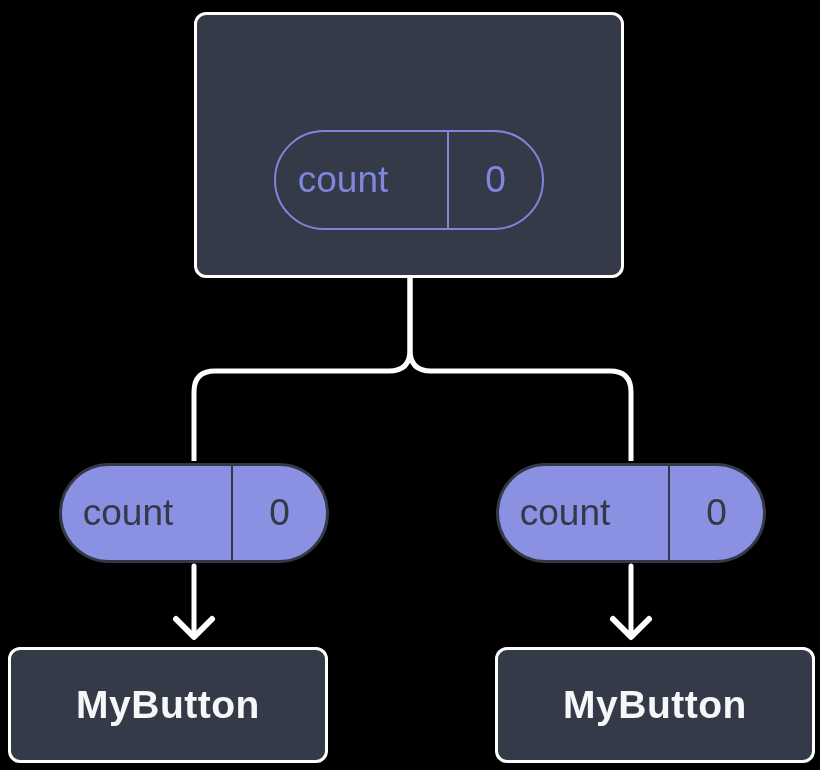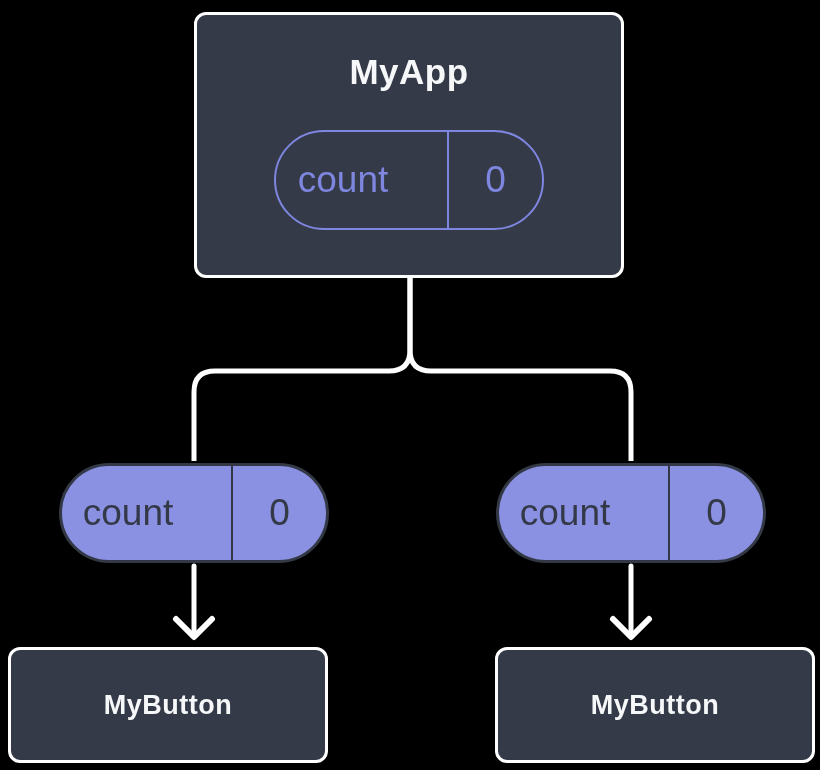--- a/index.html
+++ b/index.html
@@ -73,21 +73,21 @@
     color: var(--pill-dark-text);
   }
   .pill-filled .cell-value { border-left: 2.5px solid var(--pill-border-dark); }
   .pill-left  { left: 59px;  top: 463px; }
   .pill-right { left: 496px; top: 463px; }
 
   .child-card {
     top: 647px; width: 320px; height: 116px;
     display: flex; align-items: center; justify-content: center;
     color: var(--text-light);
-    font-size: 27px; font-weight: 600; letter-spacing: 0.5px;
+    font-size: 39px; font-weight: 600; letter-spacing: 0.5px;
   }
   .child-left  { left: 8px; }
   .child-right { left: 495px; }
 </style>
 </head>
 <body>
 
 <div class="stage">
 
   <svg class="connectors" viewBox="0 0 820 770" fill="none" xmlns="http://www.w3.org/2000/svg">
@@ -97,21 +97,20 @@
     <path d="M 410 277 L 410 350 Q 410 371 431 371 L 610 371 Q 631 371 631 392 L 631 461" stroke="var(--connector)" stroke-width="5" stroke-linecap="butt"></path>
 
     <path d="M 194 566 L 194 634" stroke="var(--connector)" stroke-width="5" stroke-linecap="round"></path>
     <path d="M 176 619 L 194 637 L 212 619" stroke="var(--connector)" stroke-width="6" stroke-linecap="round" stroke-linejoin="round"></path>
 
     <path d="M 631 566 L 631 634" stroke="var(--connector)" stroke-width="5" stroke-linecap="round"></path>
     <path d="M 613 619 L 631 637 L 649 619" stroke="var(--connector)" stroke-width="6" stroke-linecap="round" stroke-linejoin="round"></path>
   </svg>
 
   <div class="card root-card">
-    <div class="root-title">MyApp</div>
     <div class="pill pill-outline">
       <div class="cell-name">count</div>
       <div class="cell-value">0</div>
     </div>
   </div>
 
   <div class="pill pill-filled pill-left">
     <div class="cell-name">count</div>
     <div class="cell-value">0</div>
   </div>

